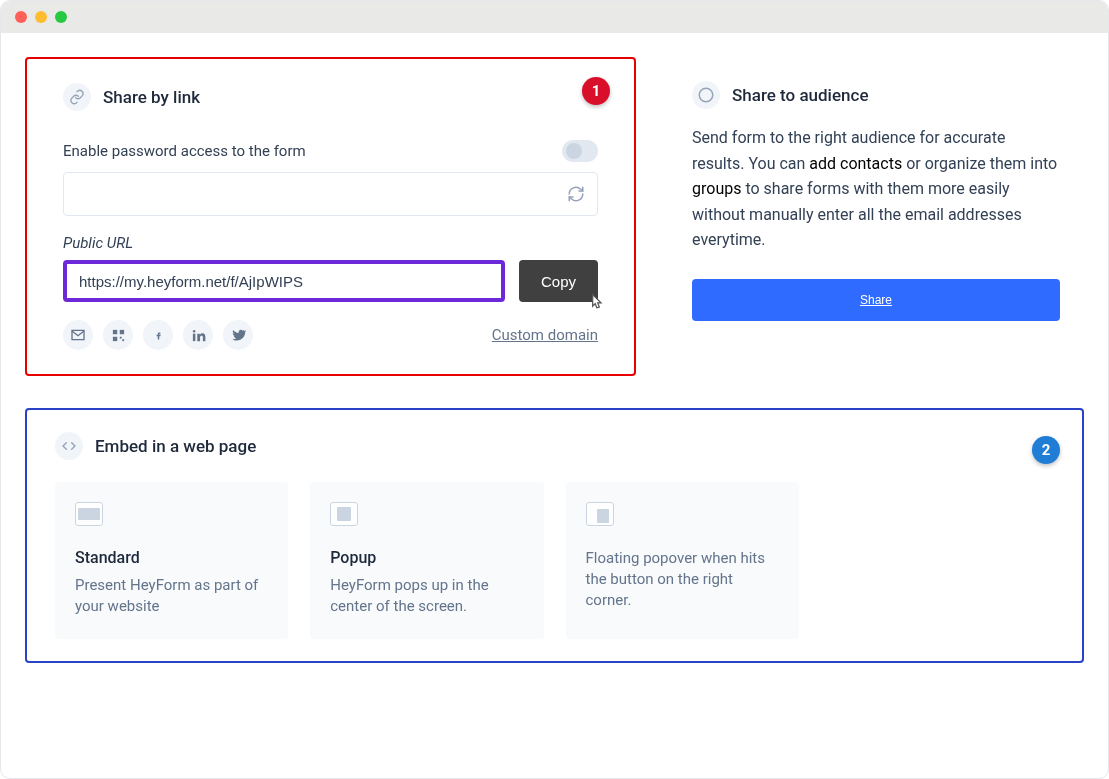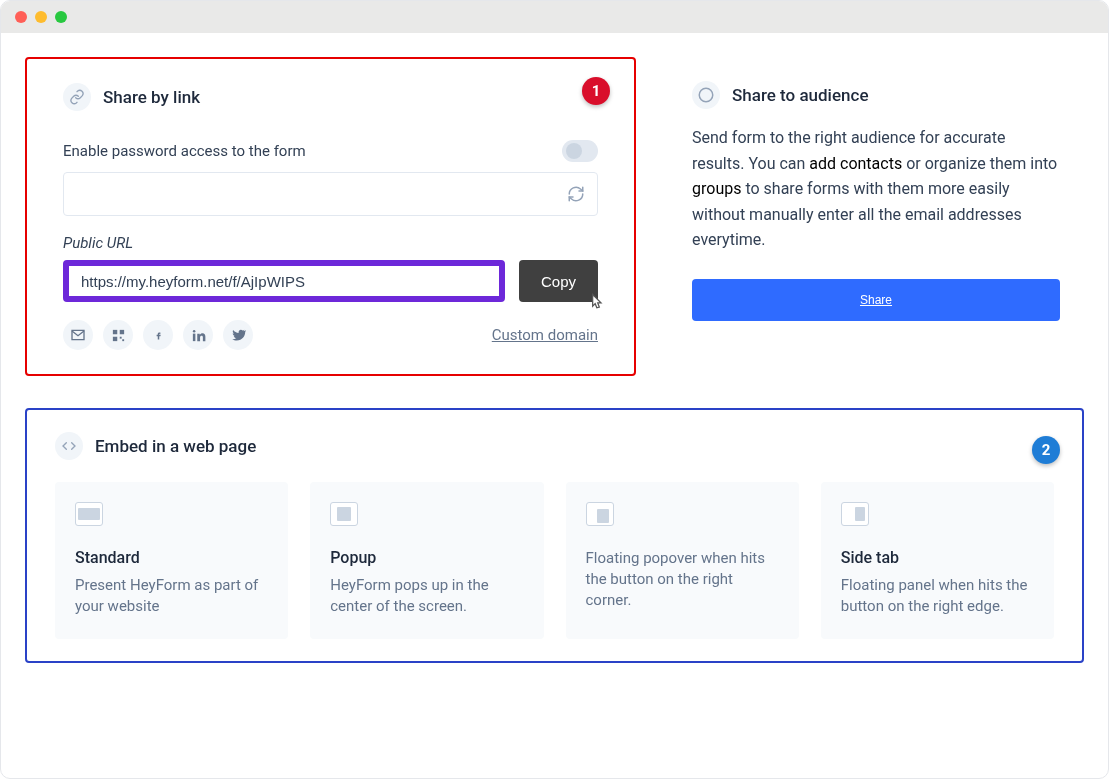--- a/index.html
+++ b/index.html
@@ -126,21 +126,21 @@
     margin: 18px 0 8px 0;
     font-style: italic;
   }
 
   .url-row {
     display: flex; gap: 14px; align-items: stretch;
     position: relative;
   }
   .url-input {
     flex: 1;
-    border: 6px solid #6d28d9;
+    border: 4px solid #6d28d9;
     border-radius: 4px;
     height: 42px;
     padding: 0 12px;
     font-size: 15px;
     color: #334155;
     background: #fff;
   }
   .copy-btn {
     background: #404040;
     color: #fff;
@@ -398,24 +398,17 @@
             </div>
           <div class="embed-title">Popup</div>
           <div class="embed-desc">HeyForm pops up in the center of the screen.</div>
         </div>
         <div class="embed-card">
           <div class="embed-icon-wrap">
               <div class="inner-popover"></div>
             </div>
           <div class="embed-desc">Floating popover when hits the button on the right corner.</div>
         </div>
-        <div class="embed-card">
-          <div class="embed-icon-wrap">
-              <div class="inner-sidetab"></div>
-            </div>
-          <div class="embed-title">Side tab</div>
-          <div class="embed-desc">Floating panel when hits the button on the right edge.</div>
-        </div>
       </div>
     </div>
 
   </div>
 </div>
 
 </body></html>

